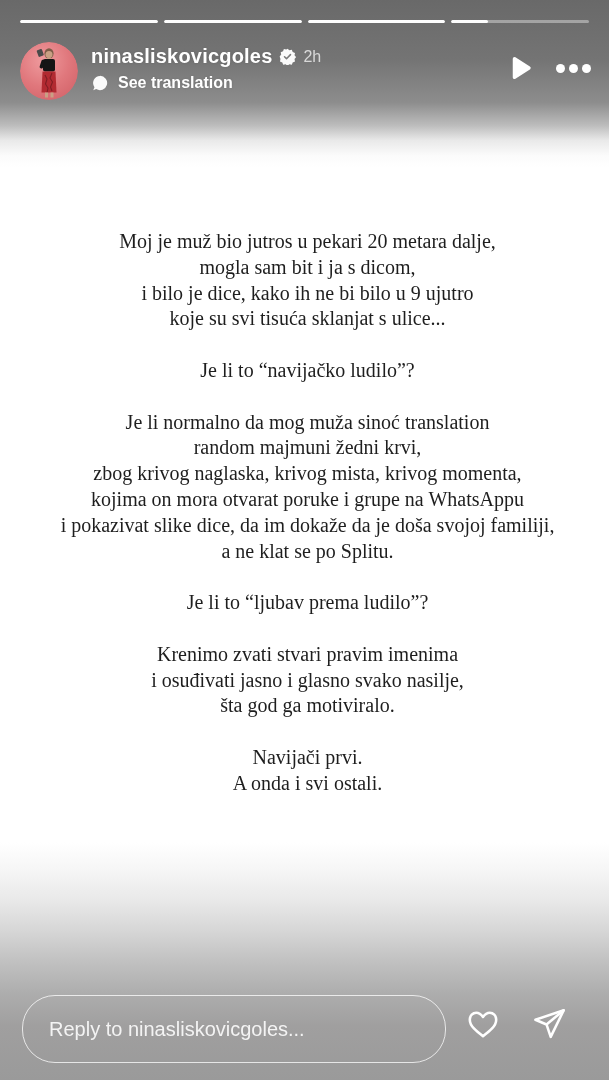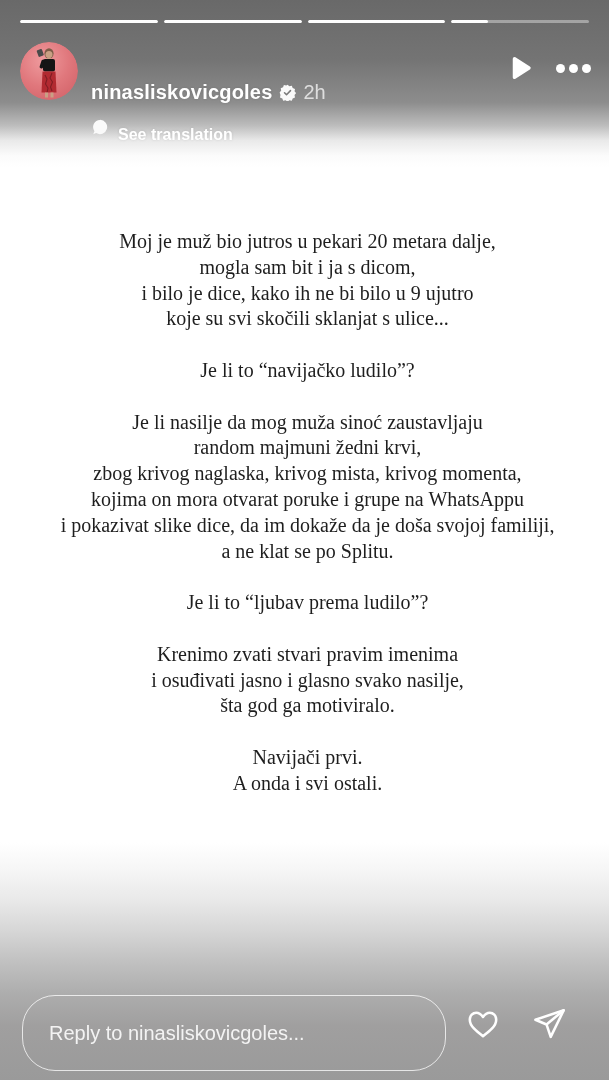--- a/index.html
+++ b/index.html
@@ -13,38 +13,38 @@
       #c1c1c1 89%, #adadad 92%, #a09f9f 95%, #9a9a9a 100%);
   }
   
   .progress-row{position:absolute;top:20px;left:20px;right:20px;height:3px;display:flex;gap:6px;}
   .seg{flex:1;height:3px;border-radius:2px;background:rgba(255,255,255,.38);overflow:hidden;}
   .seg-fill{height:100%;background:#fdfdfd;border-radius:2px;width:0;}
   
   .header{position:absolute;top:42px;left:20px;right:18px;display:flex;align-items:flex-start;}
   .avatar{width:58px;height:58px;border-radius:50%;overflow:hidden;flex:0 0 auto;margin-right:13px;cursor:pointer;}
   .user-block{padding-top:3px;}
-  .row1{display:flex;align-items:center;gap:7px;margin-top:36px;}
+  .row1{display:flex;align-items:center;gap:7px;}
   .username{font-size:20px;font-weight:700;color:#fff;letter-spacing:.2px;cursor:pointer;text-shadow:0 0 3px rgba(0,0,0,.12);}
   .badge{display:inline-flex;width:17px;height:17px;}
-  .time{font-size:20px;color:rgba(255,255,255,.72);font-weight:400;}
+  .time{font-size:16px;color:rgba(255,255,255,.72);font-weight:400;}
   .row2{margin-top:6px;display:flex;align-items:center;gap:9px;cursor:pointer;}
-  .trans-label{font-size:16px;font-weight:700;color:#fff;text-shadow:0 0 3px rgba(0,0,0,.12);margin-top:16px;}
+  .trans-label{font-size:16px;font-weight:700;color:#fff;text-shadow:0 0 3px rgba(0,0,0,.12);}
   .header-actions{margin-left:auto;display:flex;align-items:center;gap:24px;padding-top:13px;}
   .icon-btn{background:none;border:none;padding:0;cursor:pointer;display:inline-flex;align-items:center;justify-content:center;}
   .dots{display:flex;gap:4px;}
   .dot{width:9px;height:9px;border-radius:50%;background:#fff;}
   
   .story-text{position:absolute;top:229px;left:6px;right:0;text-align:center;
     font-family:"Liberation Serif","DejaVu Serif",serif;font-size:20px;line-height:25.8px;color:#1e1e1e;}
   .para{margin:0 0 25.8px 0;}
   .para:last-child{margin-bottom:12px;}
   .line{white-space:nowrap;}
   
-  .reply-pill{position:absolute;left:22px;top:995px;width:424px;height:76px;box-sizing:border-box;
+  .reply-pill{position:absolute;left:22px;top:995px;width:424px;height:68px;box-sizing:border-box;
     border:1.6px solid rgba(255,255,255,.75);border-radius:33px;background:transparent;
     padding:0 26px;font-size:20px;font-family:"Liberation Sans",sans-serif;color:#fff;outline:none;}
   .reply-pill::placeholder{color:rgba(255,255,255,.88);opacity:1;}
   .like-btn{position:absolute;left:461px;top:1002px;width:44px;height:44px;}
   .share-btn{position:absolute;left:526px;top:1002px;width:46px;height:44px;}
 </style>
 </head>
 <body>
 
 <div class="story">
@@ -121,27 +121,27 @@
         </span>
       </button>
     </div>
   </div>
 
   <div class="story-text">
     <div class="para">
       <div class="line">Moj je muž bio jutros u pekari 20 metara dalje,</div>
       <div class="line">mogla sam bit i ja s dicom,</div>
       <div class="line">i bilo je dice, kako ih ne bi bilo u 9 ujutro</div>
-      <div class="line">koje su svi skočili sklanjat s ulice...</div>
+      <div class="line">koje su svi tisuća sklanjat s ulice...</div>
     </div>
     <div class="para">
       <div class="line">Je li to “navijačko ludilo”?</div>
     </div>
     <div class="para">
-      <div class="line">Je li nasilje da mog muža sinoć zaustavljaju</div>
+      <div class="line">Je li normalno da mog muža sinoć translation</div>
       <div class="line">random majmuni žedni krvi,</div>
       <div class="line">zbog krivog naglaska, krivog mista, krivog momenta,</div>
       <div class="line">kojima on mora otvarat poruke i grupe na WhatsAppu</div>
       <div class="line">i pokazivat slike dice, da im dokaže da je doša svojoj familiji,</div>
       <div class="line">a ne klat se po Splitu.</div>
     </div>
     <div class="para">
       <div class="line">Je li to “ljubav prema ludilo”?</div>
     </div>
     <div class="para">

